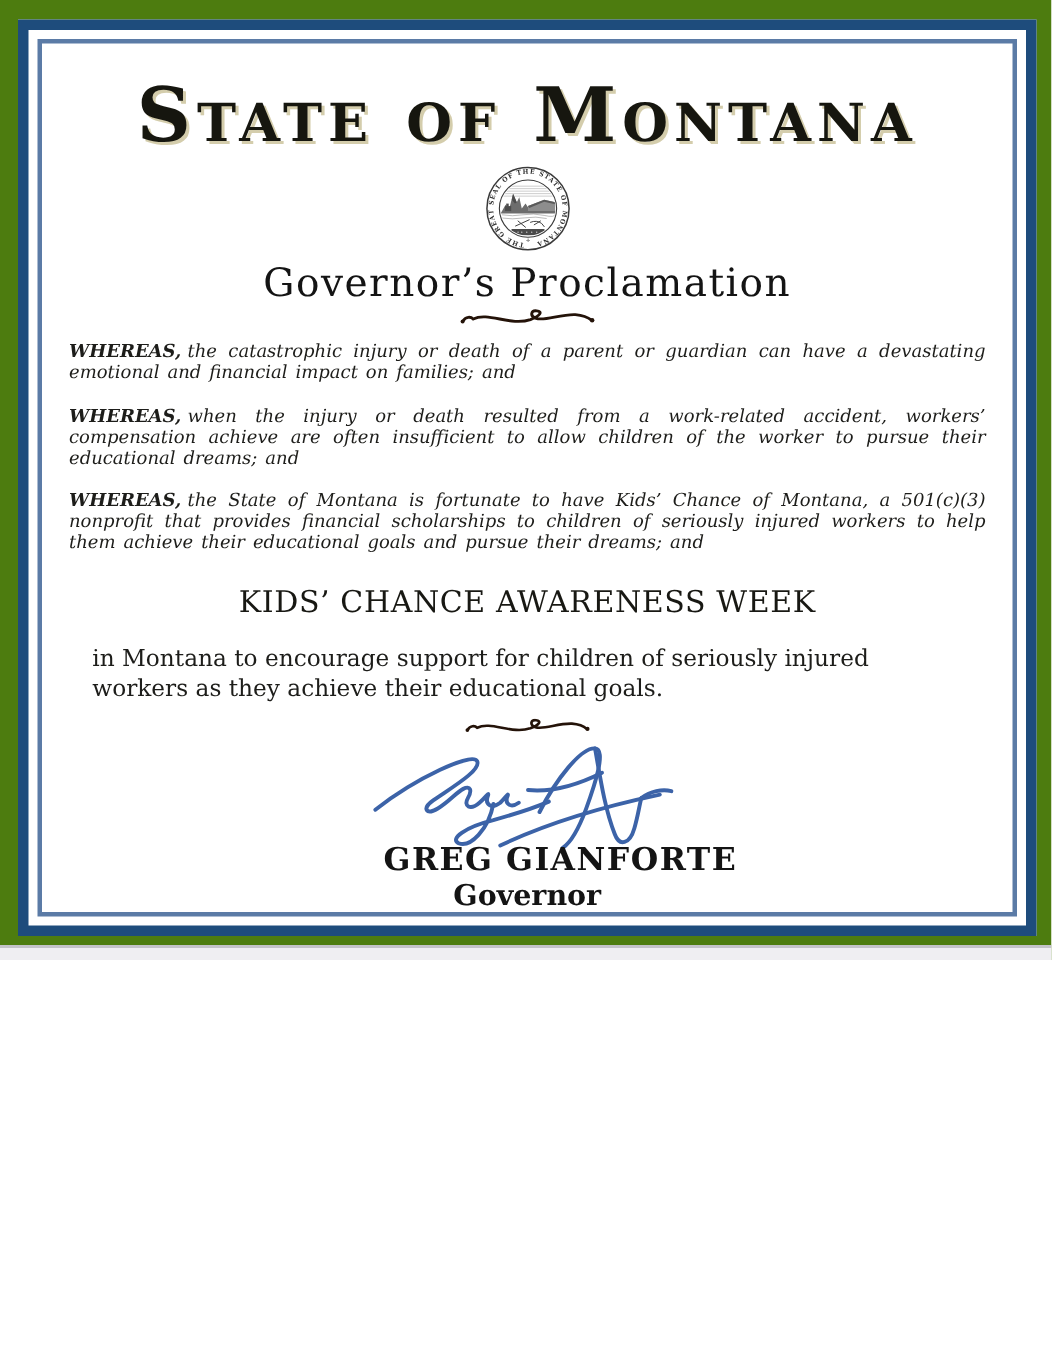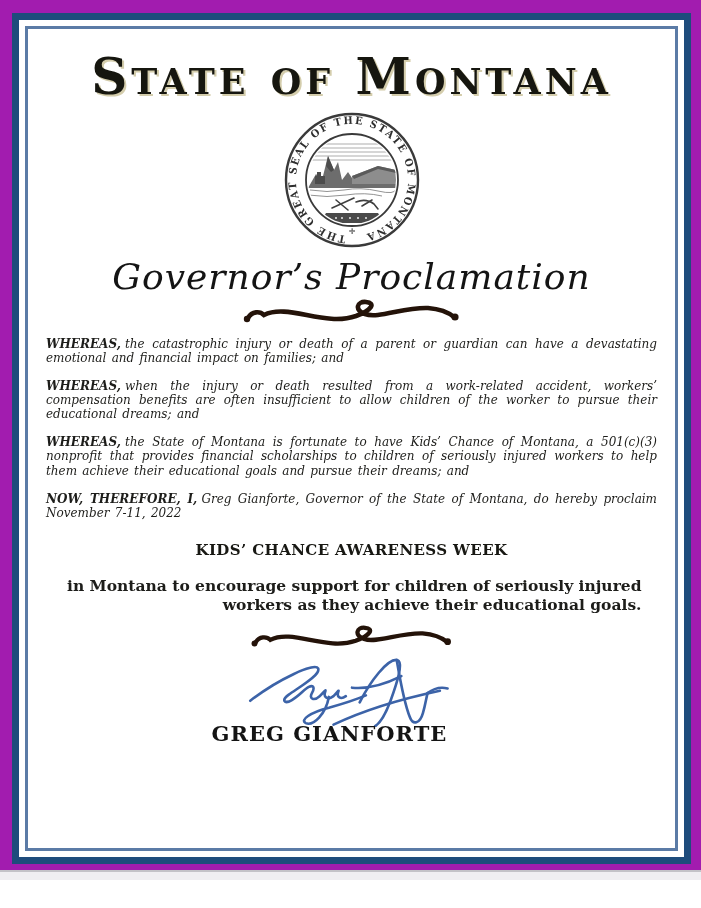--- a/index.html
+++ b/index.html
@@ -2,21 +2,21 @@
 <html><head>
 <meta charset="utf-8">
 <style>
   html, body {
     margin: 0; padding: 0;
     width: 701px; height: 908px;
     background: #ffffff;
     overflow: hidden;
     font-family: "DejaVu Serif", "Liberation Serif", serif;
   }
-  .doc-wrap { position: relative; width: 701px; height: 880px; background:#a21caf; }
+  .doc-wrap { position: relative; width: 701px; height: 640px; background:#4d7c0f; }
 
   .outer-frame {
     position: absolute; left: 12px; top: 13px; right: 10px; bottom: 16px;
     border: 7px solid #1e4c7c;
     padding: 6px;
     box-sizing: border-box;
     background: #fff;
   }
   .inner-frame {
     width: 100%; height: 100%;
@@ -37,23 +37,22 @@
     text-shadow: 2px 2px 0 rgba(205,196,158,0.85);
     line-height: 1.05;
     white-space: nowrap;
   }
 
   .seal { margin-top: 6px; }
 
   .subtitle {
     margin: 6px 0 0 0;
     font-family: "DejaVu Serif", serif;
-    font-style: italic;
     font-weight: 500;
-    font-size: 36px;
+    font-size: 26px;
     letter-spacing: 1px;
     color: #141414;
   }
 
   .flourish { margin-top: 2px; }
   .flourish-2 { margin-top: 10px; }
 
   .body-text {
     width: 611px;
     margin-top: 10px;
@@ -67,47 +66,46 @@
     margin: 0 0 14px 0;
     word-spacing: 1.5px;
   }
   .para .lead {
     font-weight: bold;
     margin-right: 0.35em;
   }
 
   .week-heading {
     margin: 7px 0 0 0;
-    font-weight: bold;
-    font-size: 15px;
+    font-weight: normal;
+    font-size: 20px;
     letter-spacing: 0.4px;
     color: #181813;
     text-align: right;
   }
 
   .closing {
     margin: 17px 0 0 0;
     width: 580px;
     font-size: 15.5px;
     line-height: 1.25;
     color: #1d1d1a;
-    text-align: right;
-    font-weight: bold;
+    text-align: left;
   }
 
   .signature-block { margin-top: 2px; text-align: center; }
   .sig-svg { display: block; margin: 0 auto; }
 
   .signer-name {
     margin-top: -6px;
     font-weight: bold;
     font-size: 21px;
     letter-spacing: 1px;
     color: #141414;
-    text-align: left;
+    text-align: right;
   }
   .signer-role {
     margin-top: 1px;
     font-weight: bold;
     font-size: 19px;
     color: #141414;
     text-align: center;
   }
 
   .bottom-strip {
@@ -182,27 +180,24 @@
         </g>
         <circle cx="11" cy="20" r="3.2" fill="#241309"></circle>
         <circle cx="219" cy="18" r="3.6" fill="#241309"></circle>
       </svg>
 
       <div class="body-text">
         <p class="para">
           <span class="lead">WHEREAS,</span><span>the catastrophic injury or death of a parent or guardian can have a devastating emotional and financial impact on families; and</span>
         </p>
         <p class="para">
-          <span class="lead">WHEREAS,</span><span>when the injury or death resulted from a work-related accident, workers’ compensation benefits are often insufficient to allow children of the worker to pursue their educational dreams; and</span>
+          <span class="lead">WHEREAS,</span><span>when the injury or death resulted from a work-related accident, workers’ compensation achieve are often insufficient to allow children of the worker to pursue their educational dreams; and</span>
         </p>
         <p class="para">
           <span class="lead">WHEREAS,</span><span>the State of Montana is fortunate to have Kids’ Chance of Montana, a 501(c)(3) nonprofit that provides financial scholarships to children of seriously injured workers to help them achieve their educational goals and pursue their dreams; and</span>
-        </p>
-        <p class="para">
-          <span class="lead">NOW, THEREFORE, I,</span><span>Greg Gianforte, Governor of the State of Montana, do hereby proclaim November 7-11, 2022</span>
         </p>
       </div>
 
       <h3 class="week-heading">KIDS’ CHANCE AWARENESS WEEK</h3>
 
       <p class="closing">in Montana to encourage support for children of seriously injured workers as they achieve their educational goals.</p>
 
       <svg class="flourish flourish-2" width="232" height="26" viewBox="0 0 232 28">
         <g fill="none" stroke="#241309" stroke-width="4.6" stroke-linecap="round">
           <path d="M12,19 C16,12 24,12 28,16 C52,4 88,28 120,17 C136,11 140,4 130,3 C121,2 118,11 129,15 C142,20 168,8 192,9 C204,10 212,13 218,18"></path>
@@ -217,19 +212,20 @@
             <path d="M8,62 C44,34 92,12 96,20 C100,28 72,44 58,54 C48,61 52,67 62,61 C72,55 78,47 84,44 C90,41 92,45 88,52 C84,59 90,63 98,56 C104,51 107,45 105,51 C103,57 108,62 116,56 C121,51 124,46 122,51 C120,57 125,61 132,56"></path>
             <path d="M110,57 C106,79 90,95 80,91 C72,87 86,77 110,71 C128,66 144,61 158,55"></path>
             <path d="M150,64 C164,36 186,8 198,9 C208,10 198,40 190,62 C184,78 178,90 170,95"></path>
             <path d="M140,45 C160,47 182,41 204,30"></path>
             <path d="M198,9 C203,38 207,63 215,83 C219,94 228,92 232,78 C235,68 236,60 238,52"></path>
             <path d="M116,93 C156,74 202,60 254,49"></path>
             <path d="M238,52 C246,46 256,44 264,46"></path>
           </g>
         </svg>
         <div class="signer-name">GREG GIANFORTE</div>
+        <div class="signer-role">Governor</div>
       </div>
 
     </div>
   </div>
 
   <div class="bottom-strip"></div>
 </div>
 
 </body></html>

